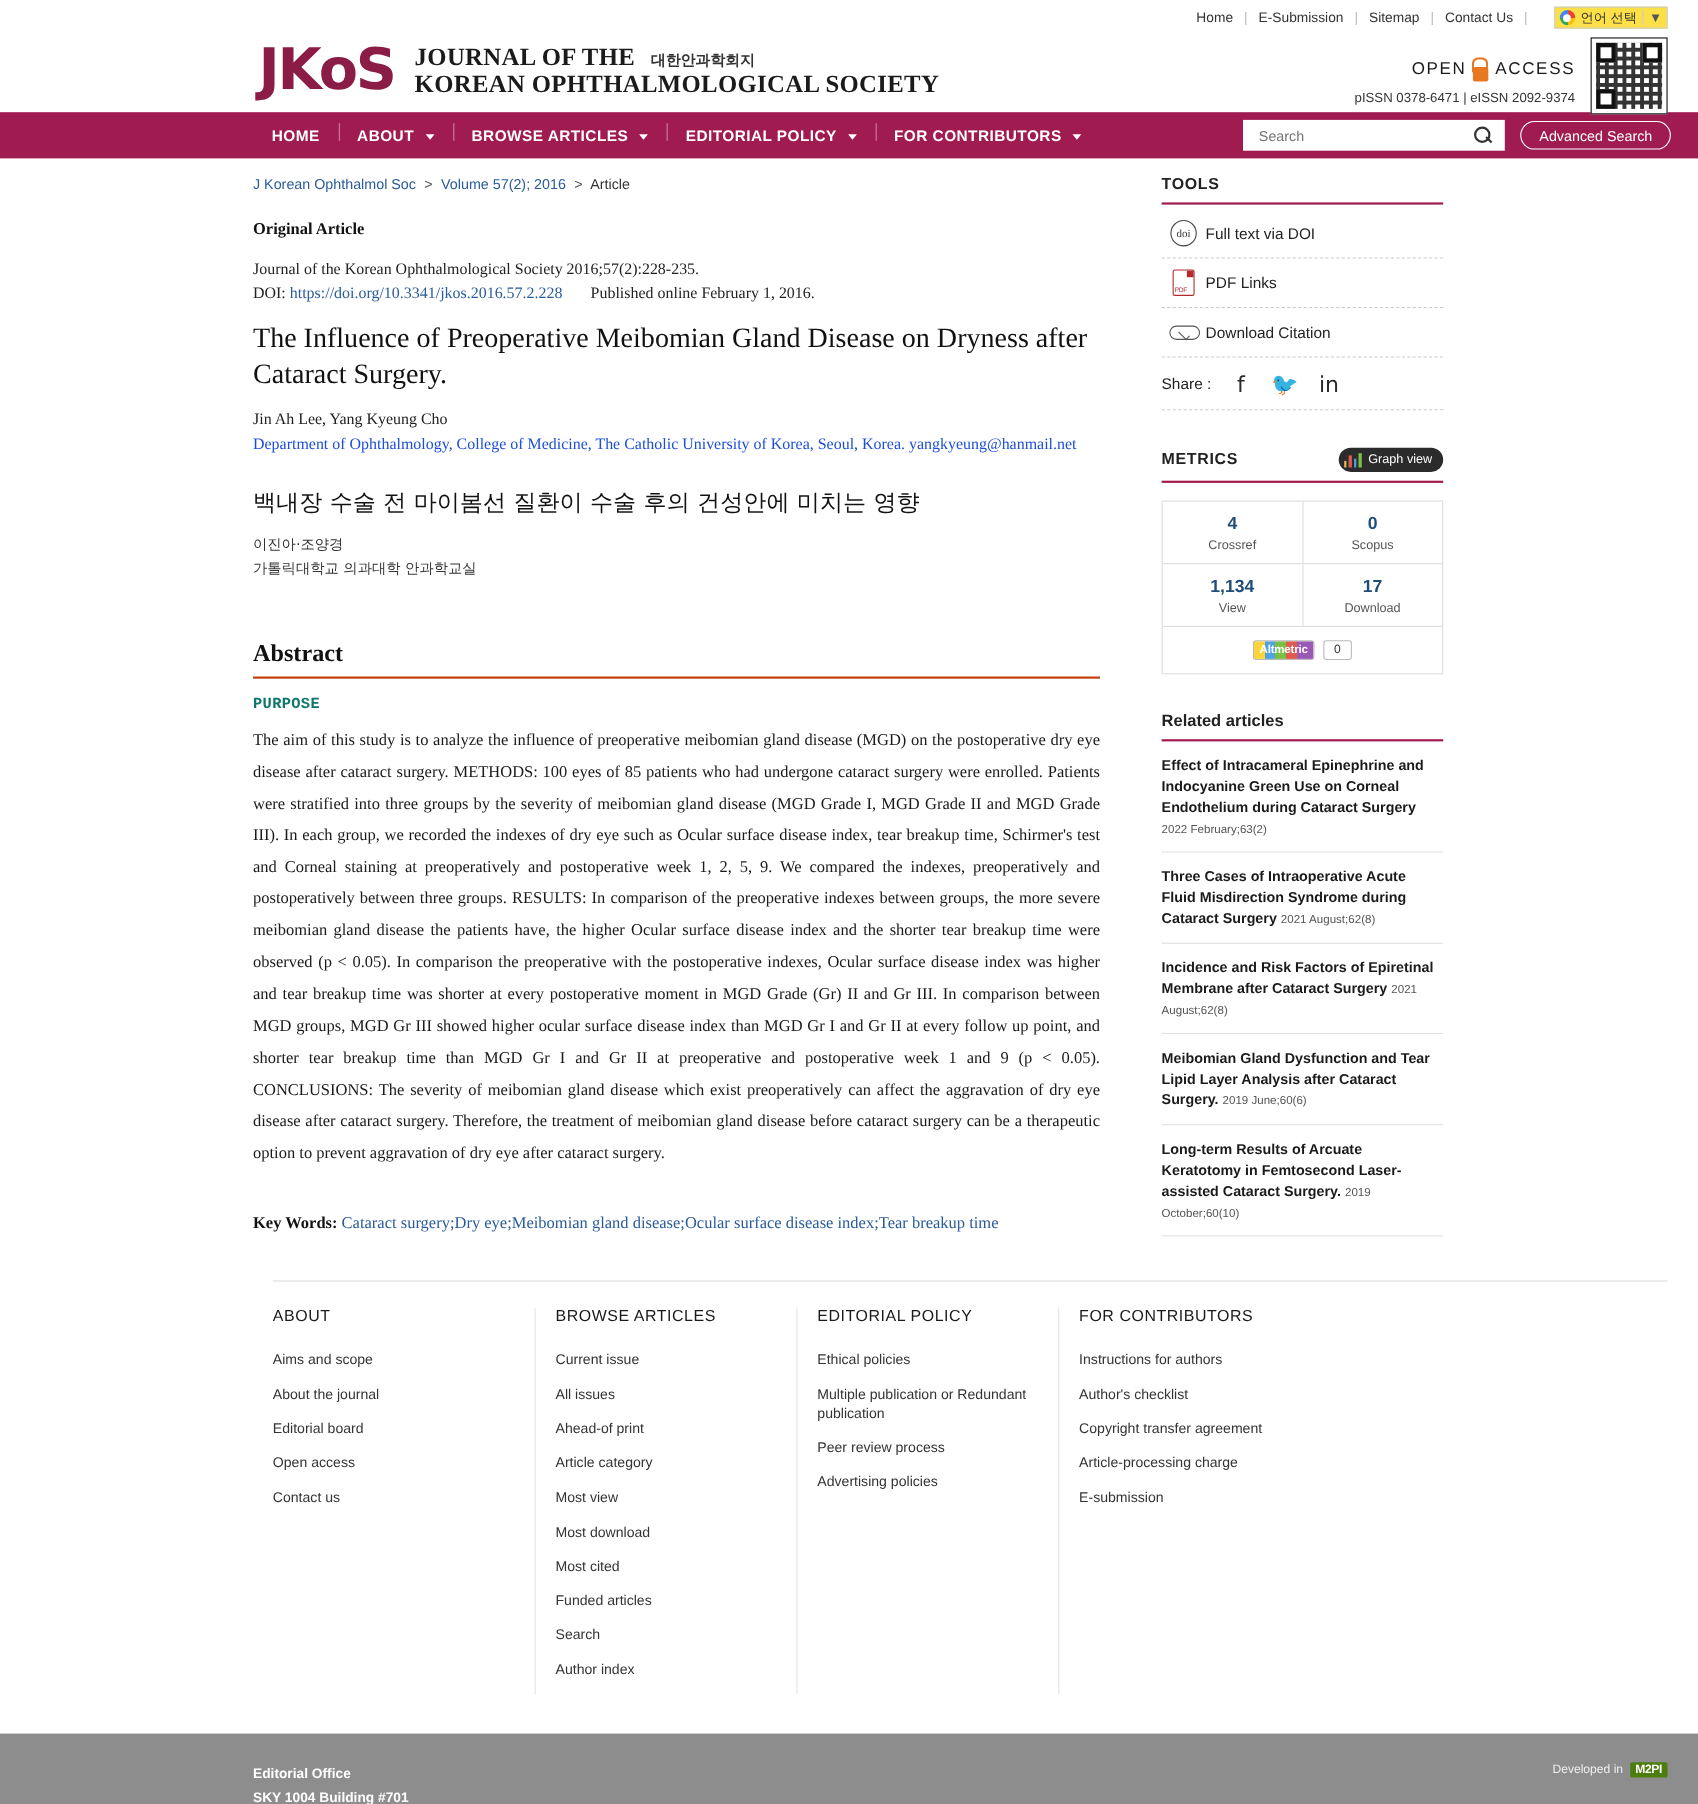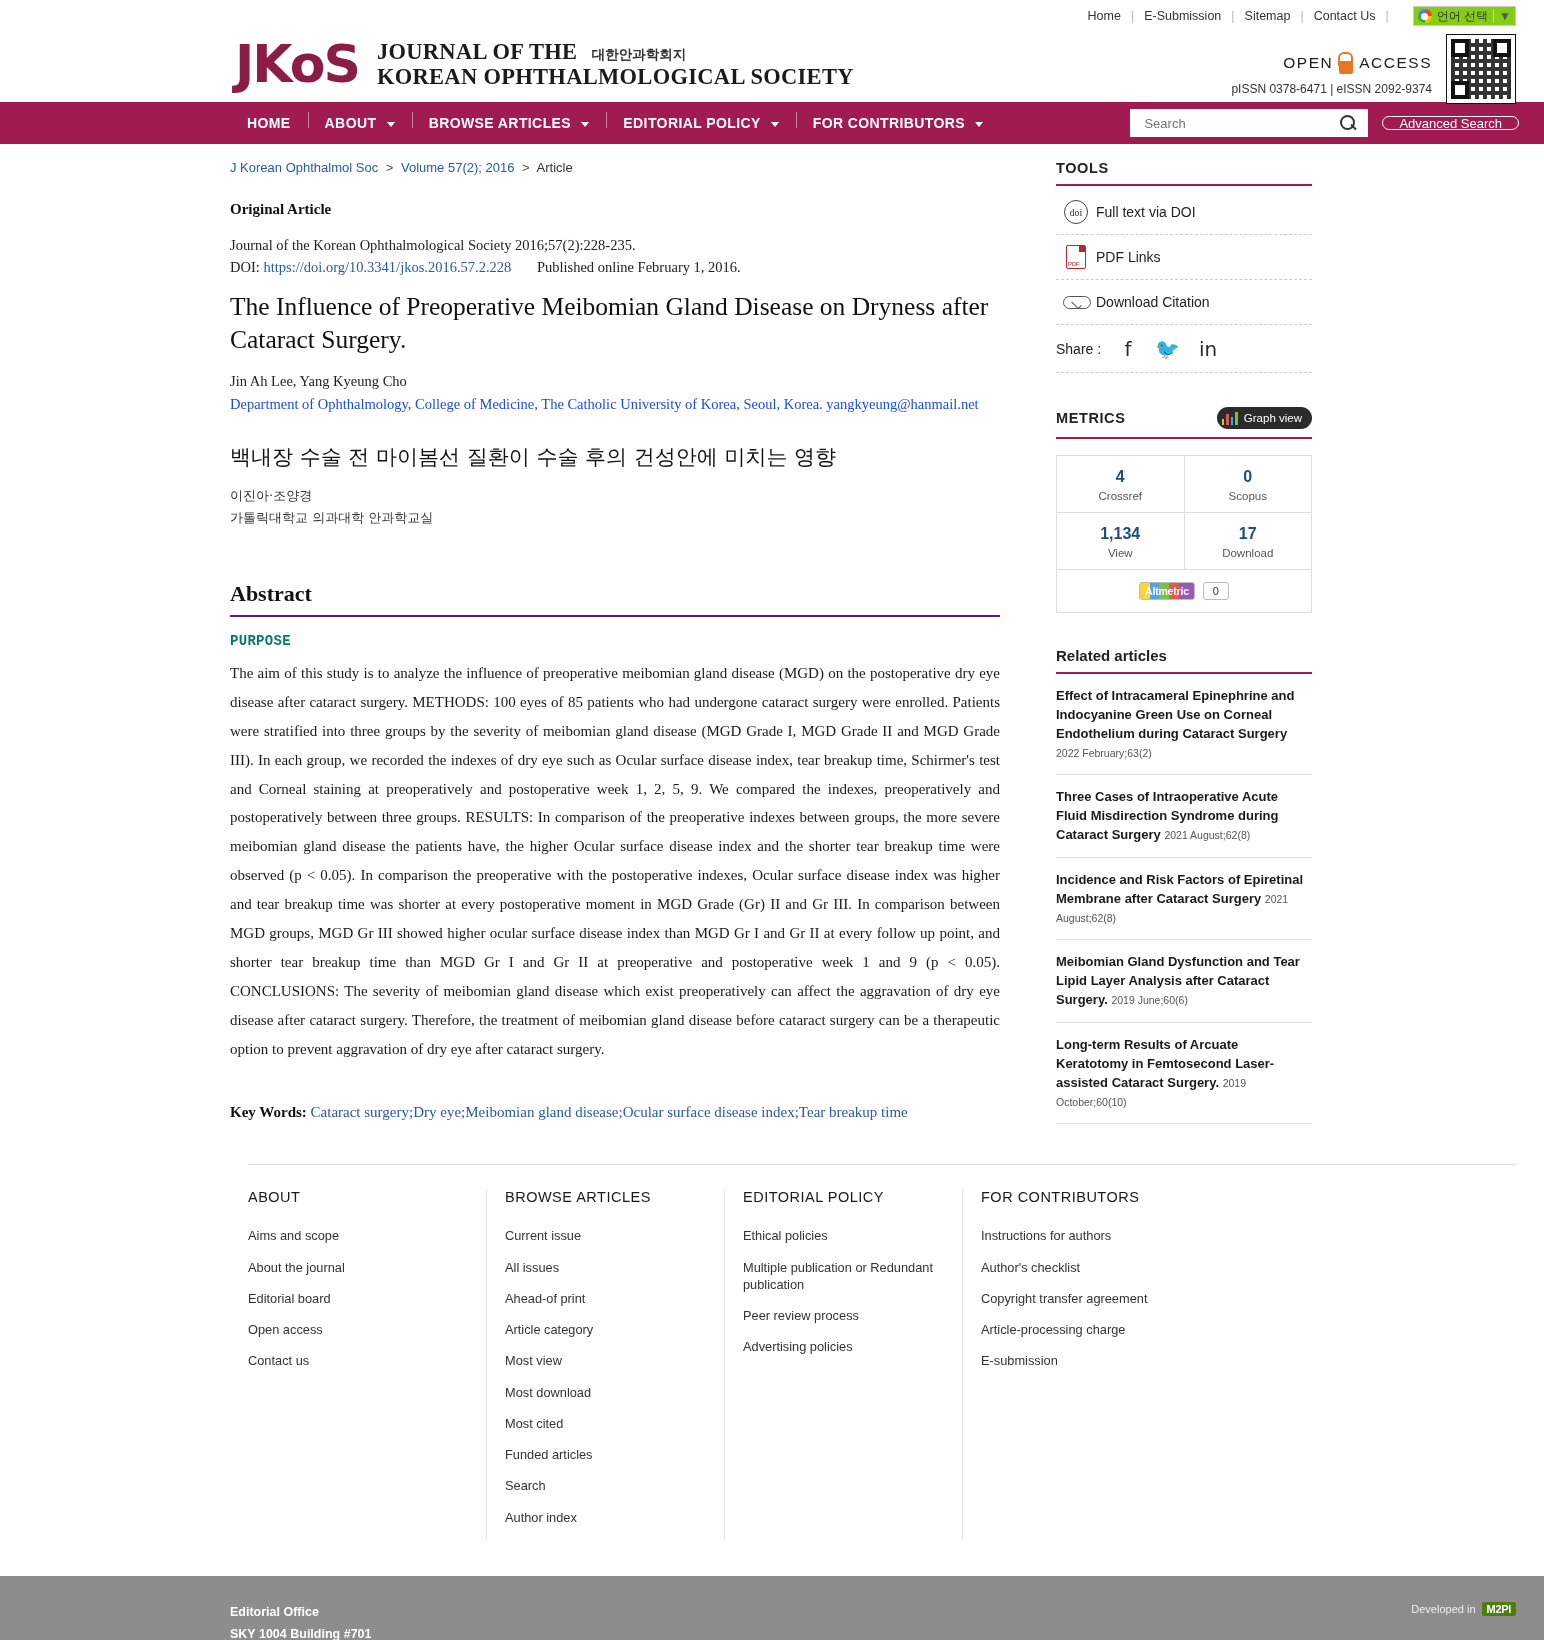--- a/index.html
+++ b/index.html
@@ -26,21 +26,21 @@
   .topbar a { color: #333; text-decoration: none; }
   .topbar .sep { color: #bbb; margin: 0 10px; }
   .lang-box {
     margin-left: 14px;
     border: 1px solid #ccc;
     height: 20px;
     display: flex;
     align-items: center;
     padding: 0 4px;
     font-size: 12px;
-    background: #84cc16;
+    background: #fde047;
   }
   .g-icon {
     width: 14px; height: 14px; border-radius: 50%;
     background: conic-gradient(#ea4335 0 25%, #fbbc05 0 50%, #34a853 0 75%, #4285f4 0);
     display: inline-block; position: relative; margin-right: 5px;
   }
   .g-icon::after {
     content: ""; position: absolute; left: 3.5px; top: 3.5px;
     width: 7px; height: 7px; background: #fff; border-radius: 50%;
   }
@@ -164,21 +164,21 @@
   .search-ico::before {
     content:""; position:absolute; left:2px; top:2px; width:11px; height:11px;
     border: 2px solid #333; border-radius: 50%;
   }
   .search-ico::after {
     content:""; position:absolute; left:12px; top:13px; width:7px; height:2px;
     background:#333; transform: rotate(45deg);
   }
   .adv-search {
     margin-left: 14px; border: 1px solid #fff; border-radius: 14px;
-    height: 14px; padding: 0 16px; display:flex; align-items:center;
+    height: 26px; padding: 0 16px; display:flex; align-items:center;
     font-size: 13px; color: #fff; cursor: pointer; white-space: nowrap;
   }
 
   
   .content {
     display: flex;
     padding: 0 28px 0 0;
   }
   .main-col {
     width: 770px;
@@ -224,21 +224,21 @@
   }
   .kor-authors, .kor-affil {
     font-size: 13px; color: #333; line-height: 1.7;
     font-family: "DejaVu Sans", sans-serif;
   }
 
   .abs-head {
     font-family: "Liberation Serif", serif;
     font-weight: bold; font-size: 22px; color: #111;
     margin: 52px 0 8px 0; padding-bottom: 8px;
-    border-bottom: 2px solid #4c1d95;
+    border-bottom: 2px solid #c2410c;
   }
   .abs-sub {
     font-family: Liberation Mono, monospace;
     font-weight: bold; font-size: 14px; letter-spacing: .3px; color:#0f766e;
     margin: 16px 0 10px 0;
   }
   .abs-body {
     font-family: "Liberation Serif", serif;
     font-size: 15px; line-height: 1.93; color: #1a1a1a; text-align: justify;
   }

